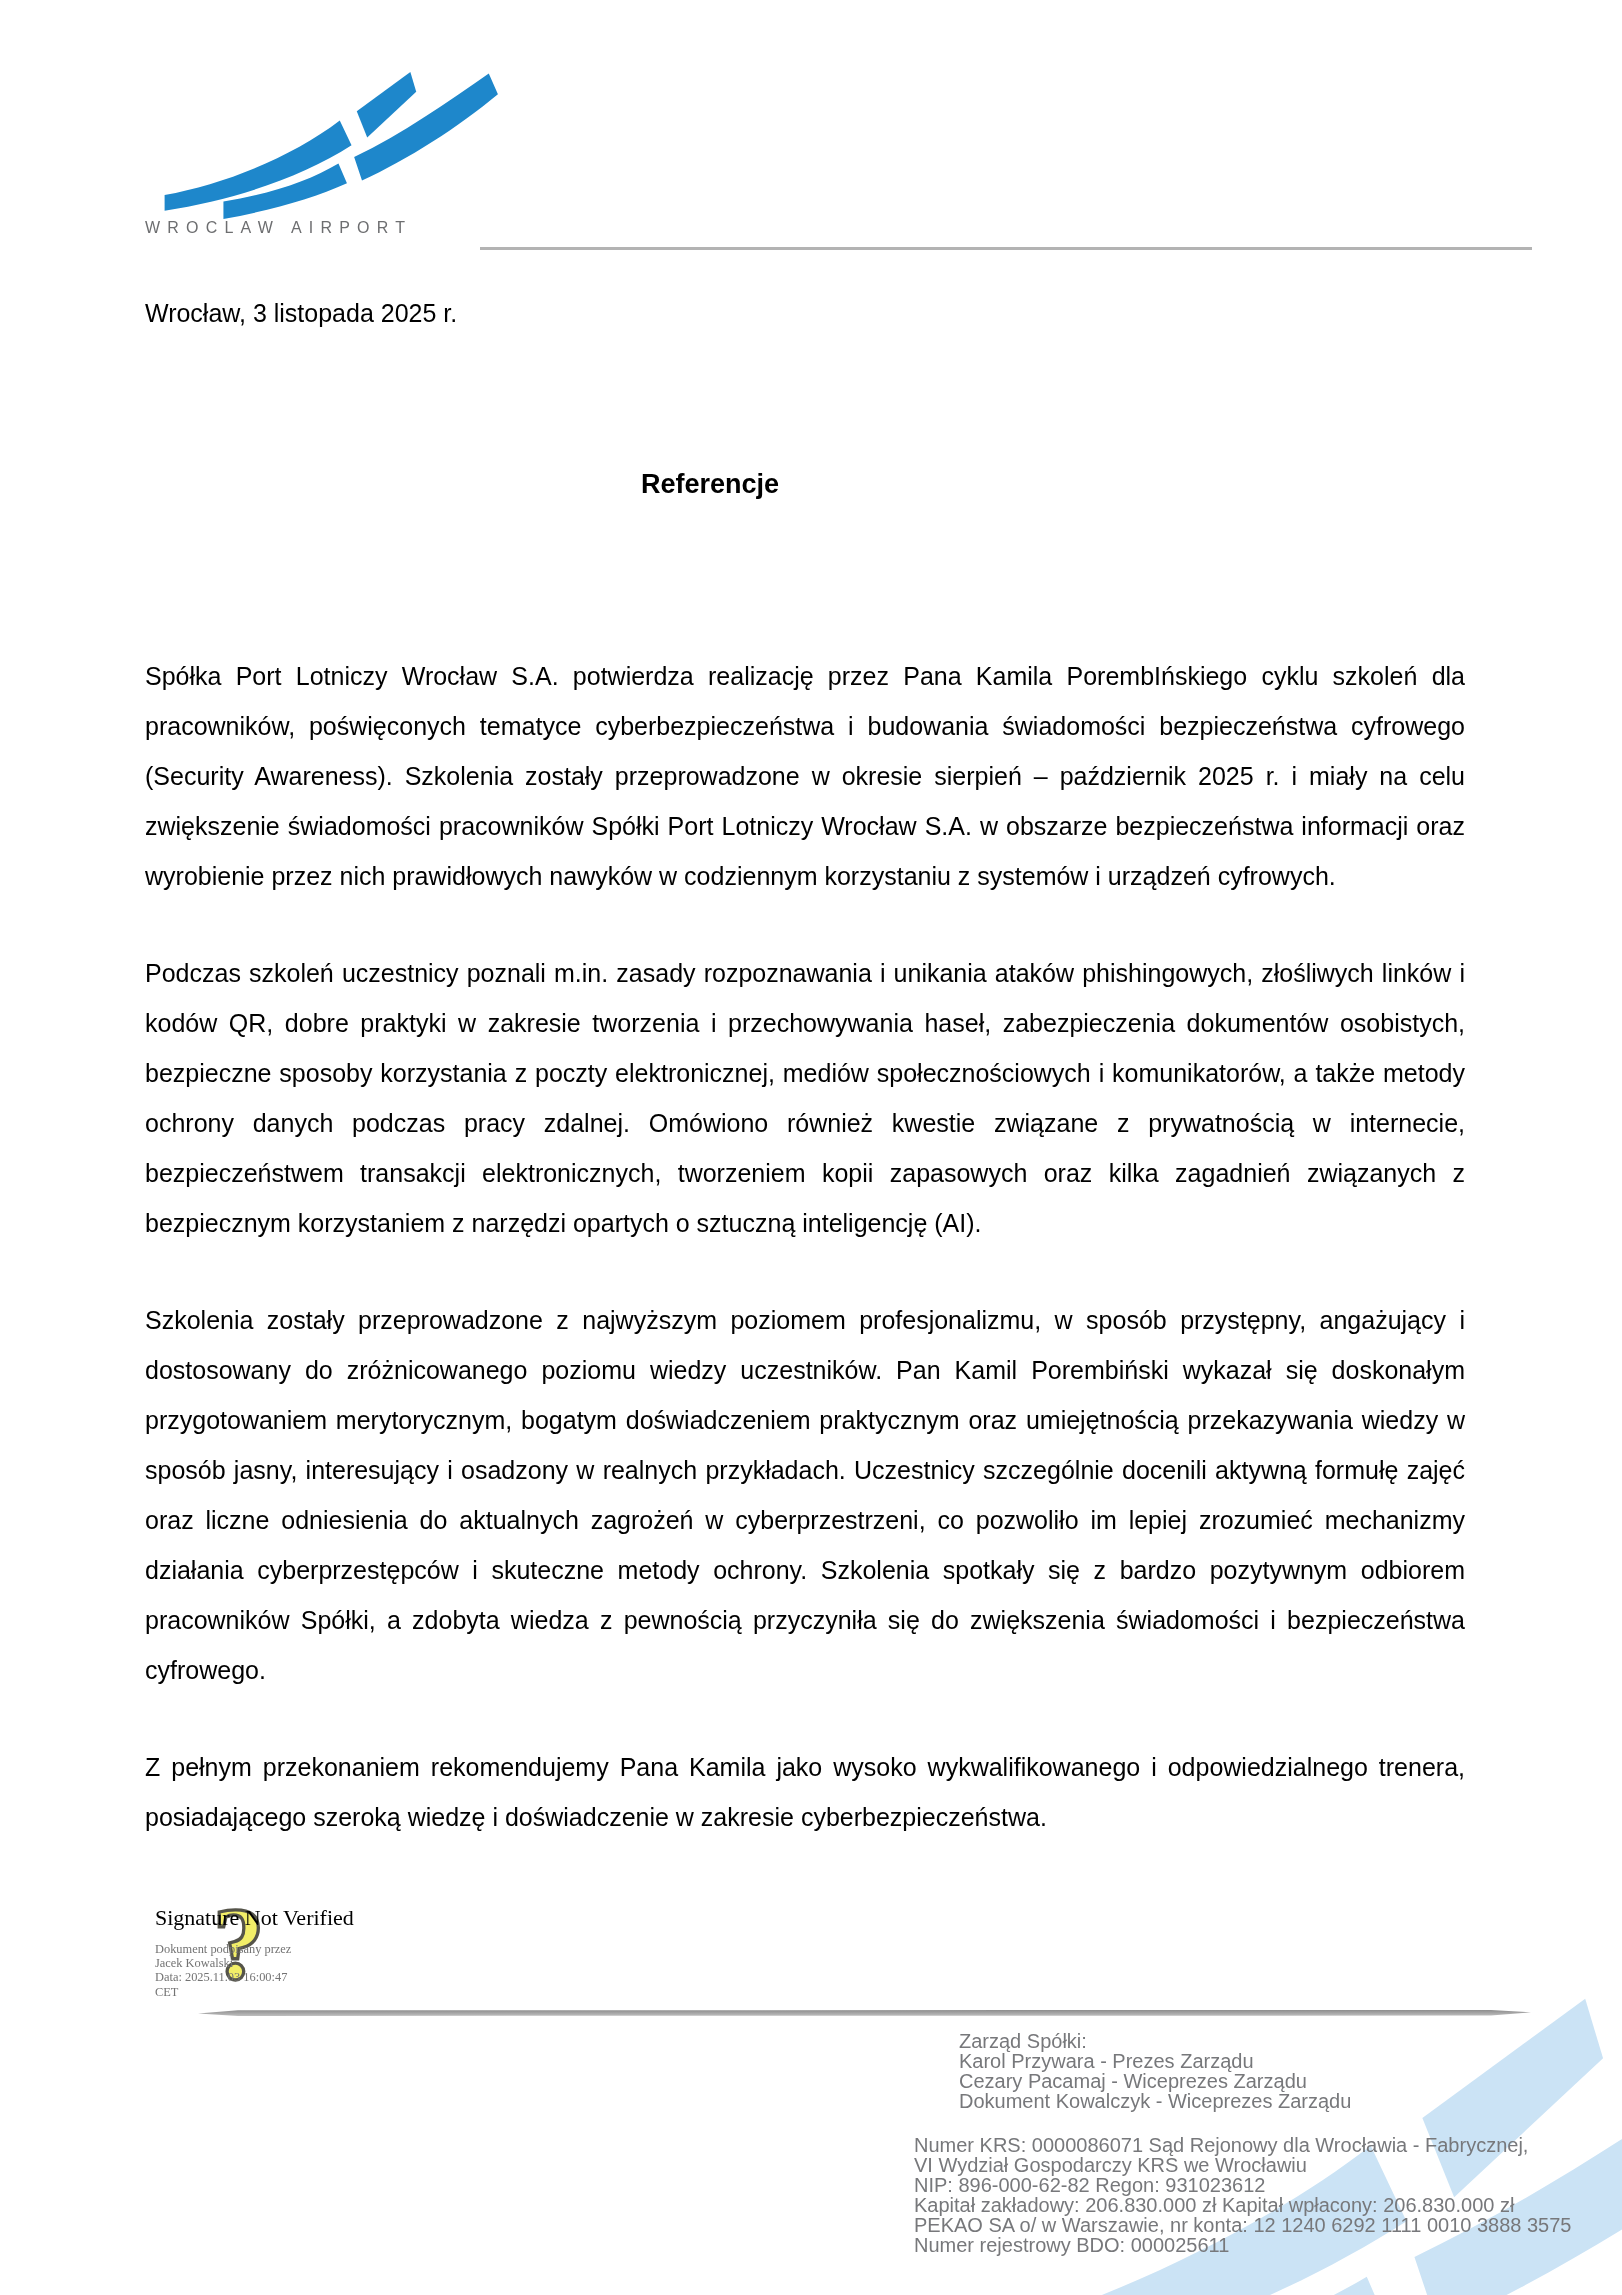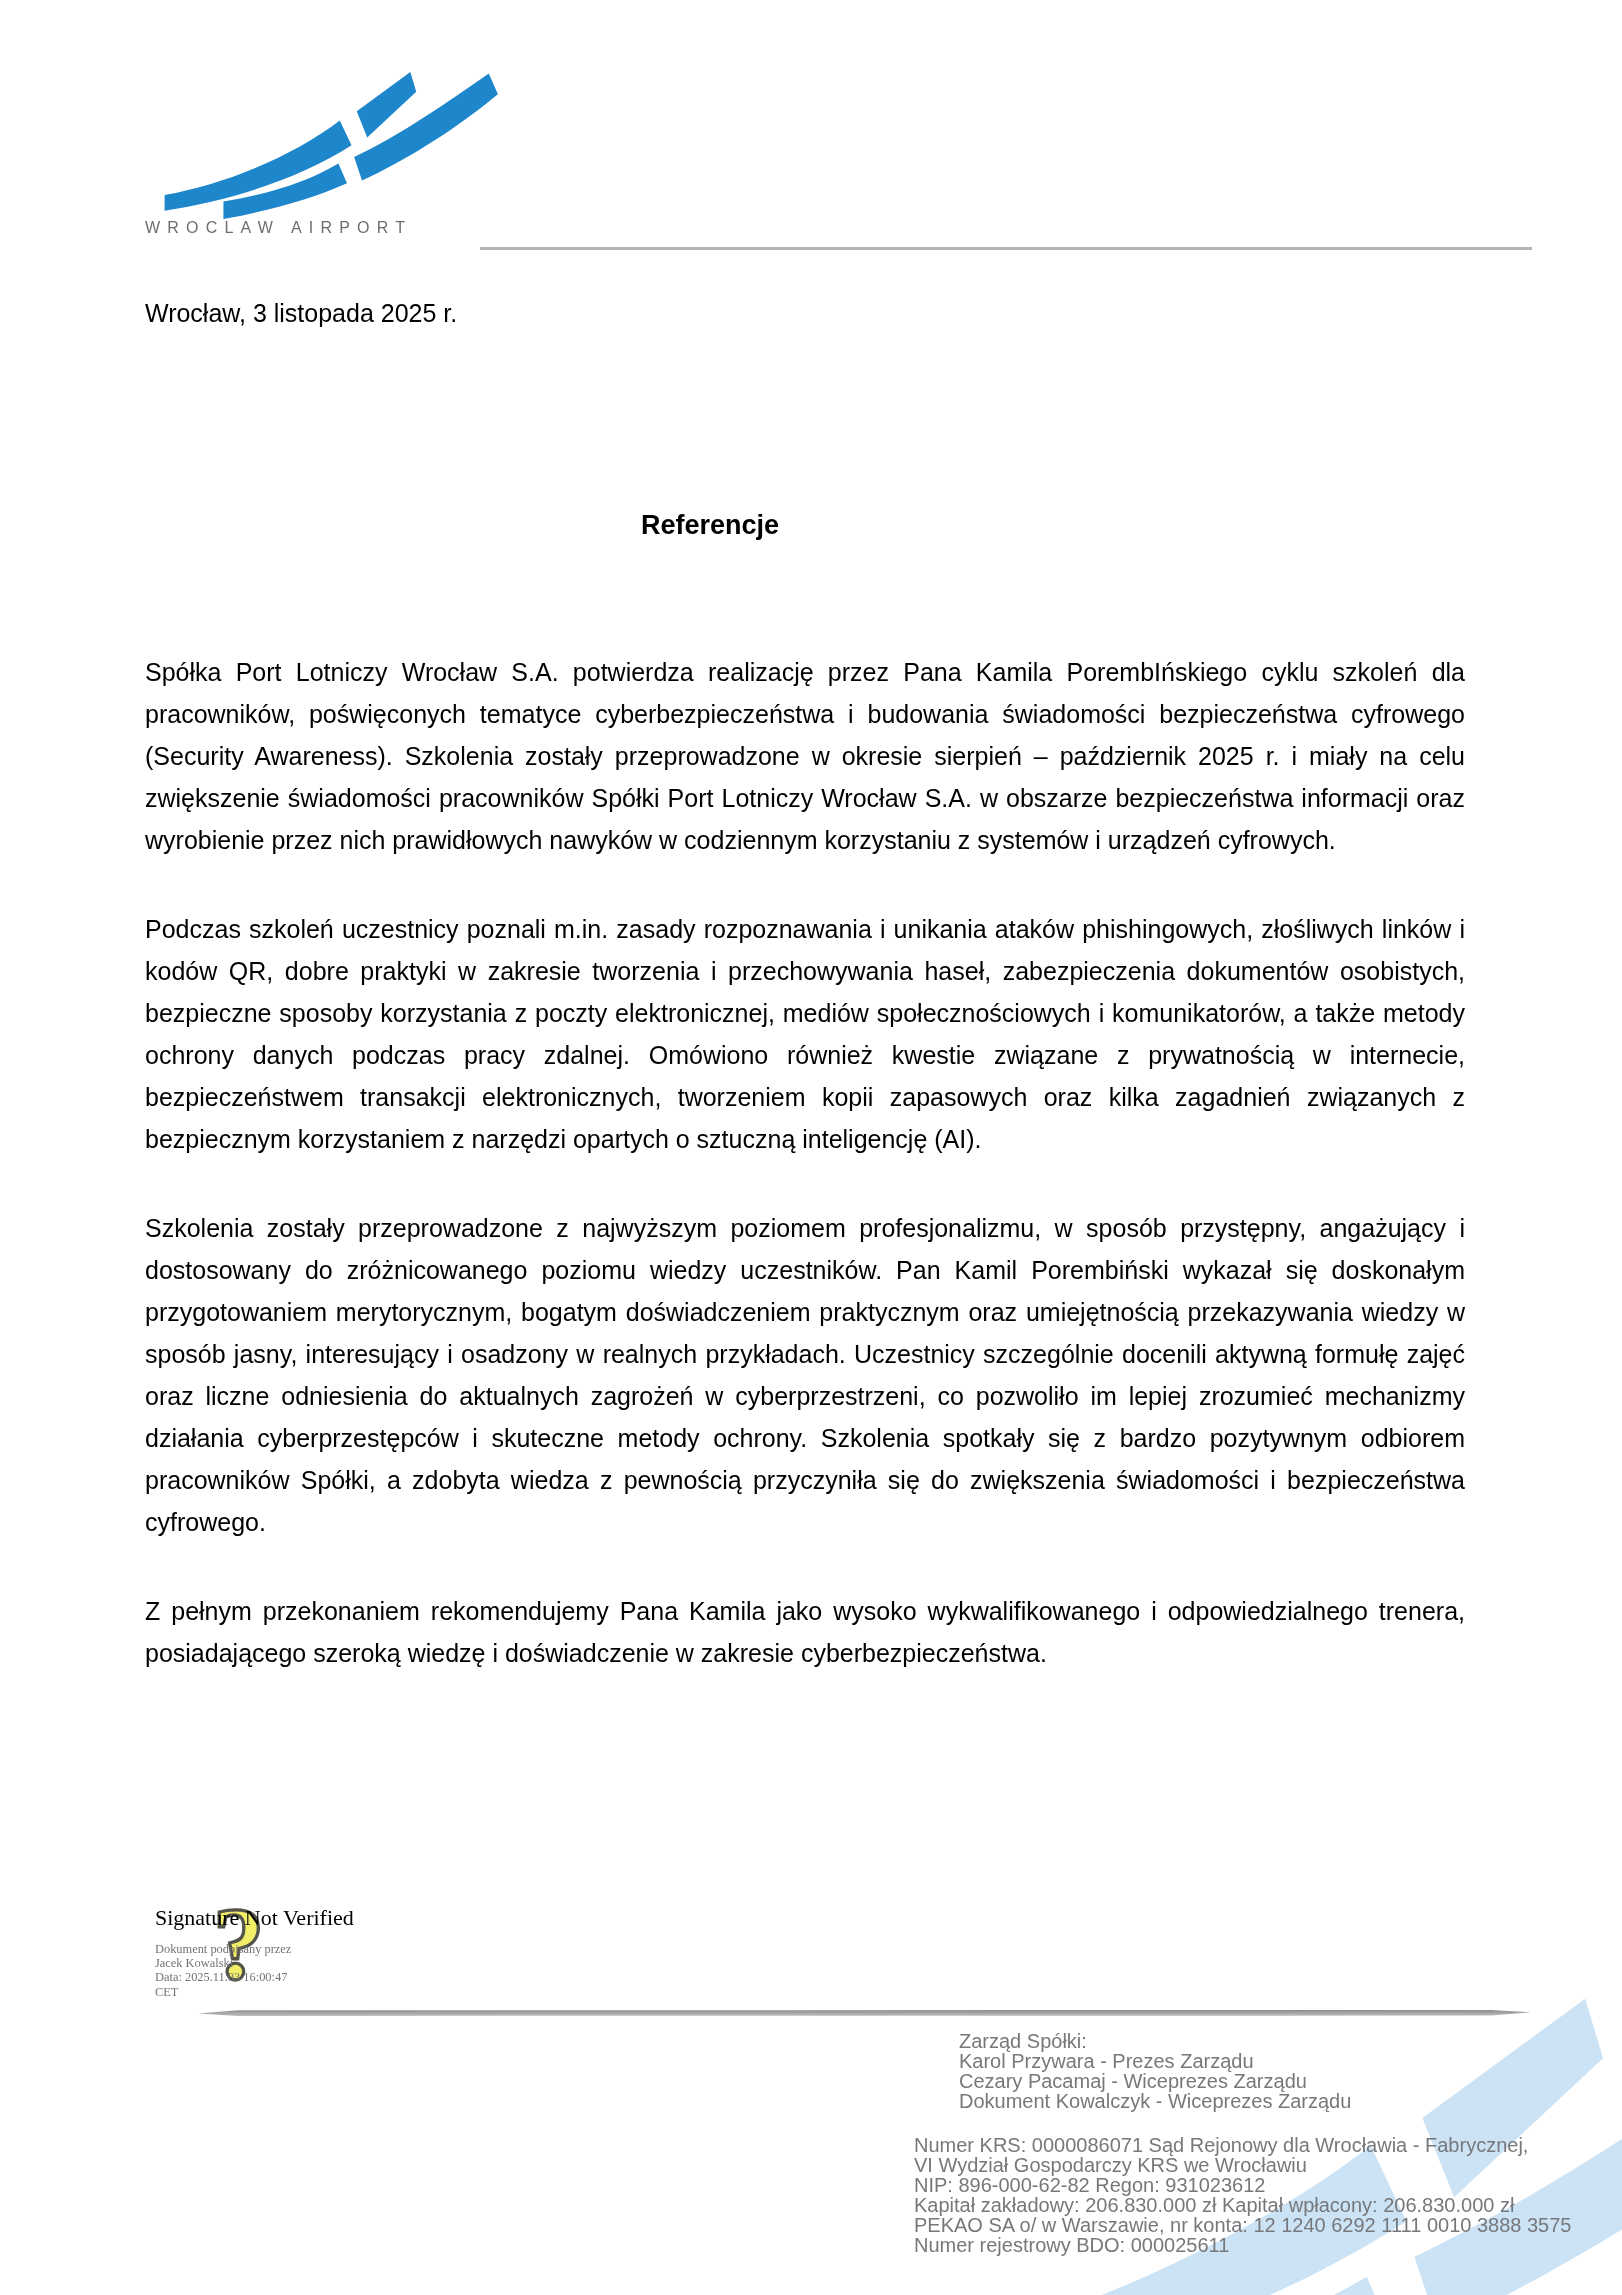--- a/index.html
+++ b/index.html
@@ -11,24 +11,24 @@
   
   .logo{position:absolute;left:145px;top:60px;width:366px;height:164px;z-index:3;}
   .logo path{fill:#1e87cb;}
   .wordmark{
     position:absolute;left:145px;top:219px;z-index:3;
     font-size:16px;letter-spacing:7.2px;color:#6d6e70;font-weight:400;white-space:nowrap;
   }
   .rule-top{position:absolute;left:480px;top:247px;width:1052px;height:3.3px;background:#b3b3b3;z-index:2;}
   
   .date-line{position:absolute;left:145px;top:299px;font-size:25px;z-index:3;}
-  .doc-title{position:absolute;left:0;top:510px;width:1420px;text-align:center;font-size:27px;font-weight:bold;z-index:3;}
+  .doc-title{position:absolute;left:0;top:469px;width:1420px;text-align:center;font-size:27px;font-weight:bold;z-index:3;}
   .body-text{position:absolute;left:145px;top:651px;width:1332px;z-index:3;}
   .body-text p{
-    margin:0 12px 47px 0;font-size:25px;line-height:42px;text-align:justify;
+    margin:0 12px 47px 0;font-size:25px;line-height:50px;text-align:justify;
   }
   .body-text p:last-child{margin-bottom:0;}
   
   .stamp{position:absolute;left:155px;top:1905px;width:301px;z-index:4;font-family:"Liberation Serif","DejaVu Serif",serif;}
   .stamp .qmark{
     position:absolute;left:58px;top:-11.8px;z-index:0;
     font-size:103px;line-height:1;font-weight:bold;color:#f2ee68;
     -webkit-text-stroke:3.3px #55544a;font-family:"Liberation Serif","DejaVu Serif",serif;
   }
   .stamp .status{position:relative;z-index:1;font-size:22px;color:#000;}

